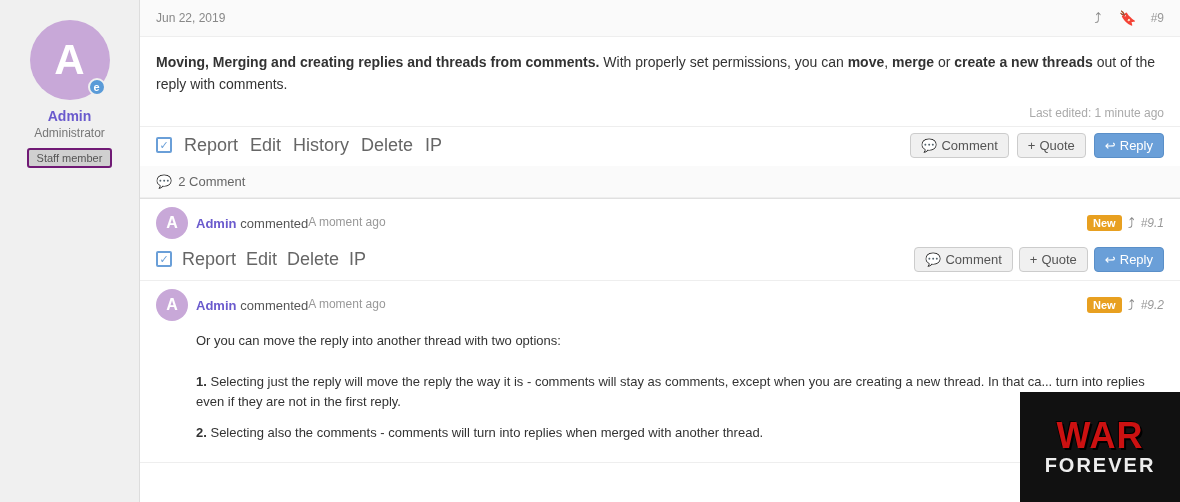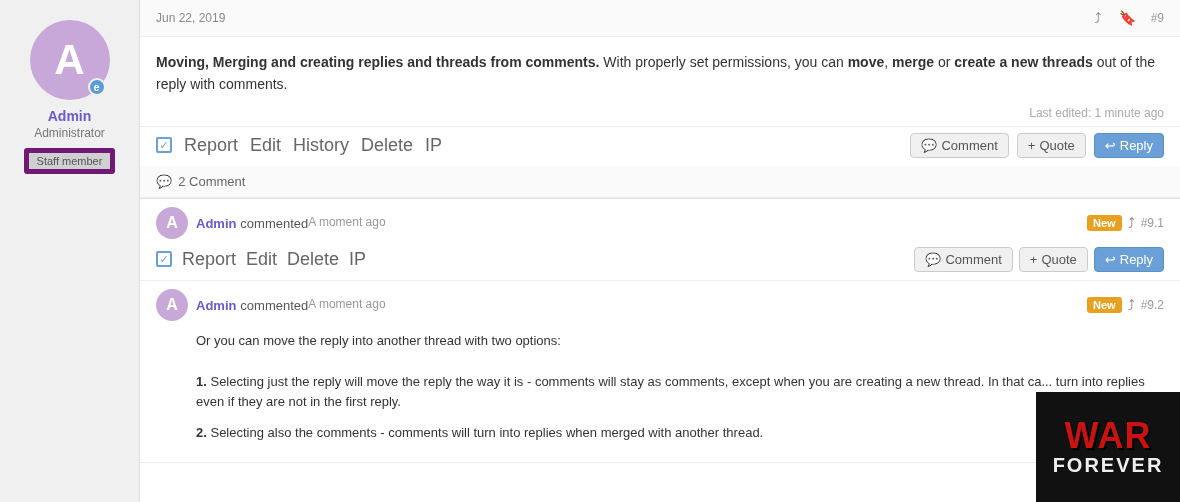--- a/index.html
+++ b/index.html
@@ -63,21 +63,21 @@
       font-size: 14px;
       margin-bottom: 2px;
     }
     .user-role {
       font-size: 12px;
       color: #777;
       margin-bottom: 8px;
     }
     .staff-badge {
       background: #d0d0d0;
-      border: 5px solid #701a75;
+      border: 2px solid #701a75;
       border-radius: 3px;
       padding: 2px 8px;
       font-size: 11px;
       color: #555;
     }
     
     .main-content {
       flex: 1;
       overflow: hidden;
     }
@@ -255,20 +255,21 @@
       background: #e8a020;
       color: #fff;
       font-size: 11px;
       padding: 2px 6px;
       border-radius: 3px;
       font-weight: bold;
     }
     .comment-num {
       font-size: 12px;
       color: #999;
+      font-style: italic;
     }
     .comment-body {
       padding: 6px 16px 8px 56px;
       font-size: 13px;
       line-height: 1.6;
       color: #333;
     }
     .comment-actions {
       display: flex;
       align-items: center;
@@ -283,21 +284,21 @@
     .comment-actions-right {
       display: flex;
       align-items: center;
       gap: 6px;
     }
     
     .watermark {
       position: fixed;
       bottom: 0;
       right: 0;
-      width: 144px;
+      width: 160px;
       height: 110px;
       background: #111;
       display: flex;
       align-items: center;
       justify-content: center;
       overflow: hidden;
       z-index: 100;
     }
     .watermark-text {
       font-family: 'Impact', sans-serif;

